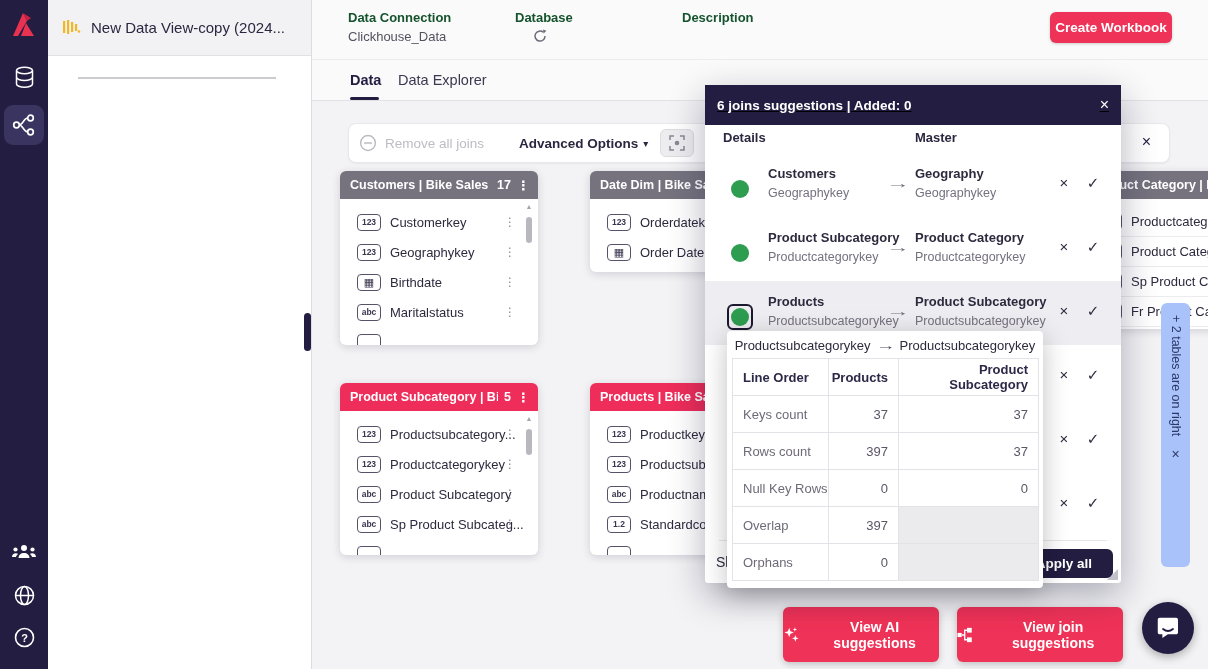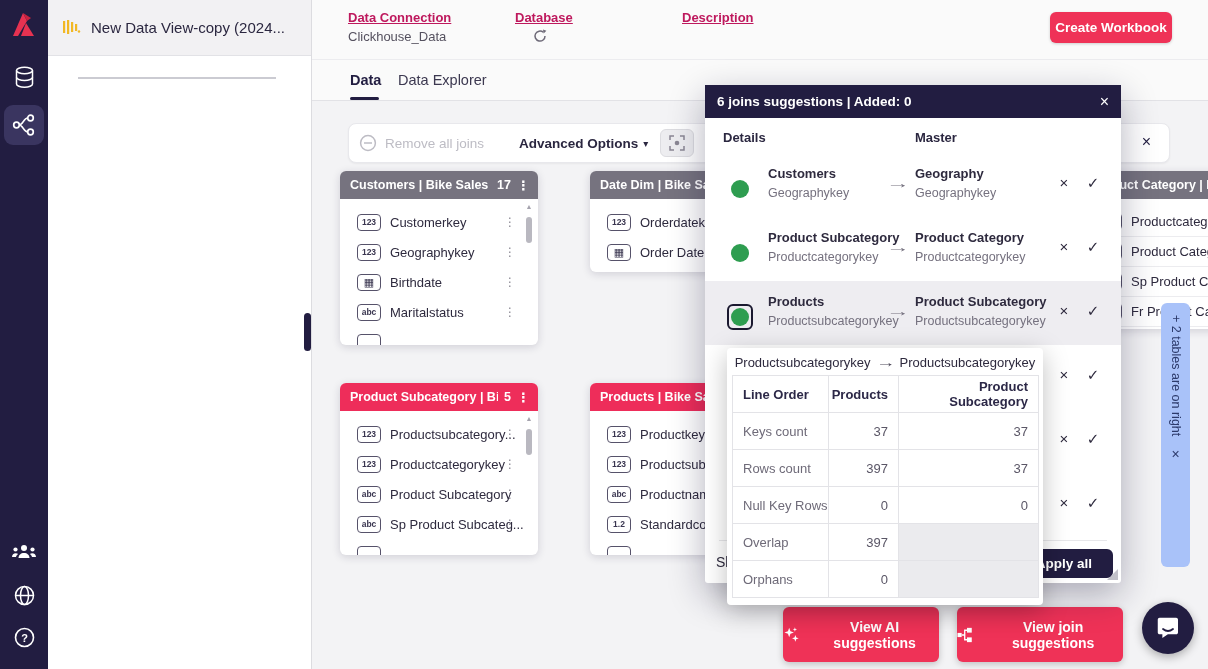--- a/index.html
+++ b/index.html
@@ -28,21 +28,21 @@
   .search-box input { border:none; outline:none; font-size:14px; color:#2e2a3e; width:170px; font-family:inherit; background:transparent; }
   .search-box input::placeholder { color:#8a8792; }
   .group-row { position:absolute; left:12px; width:239px; height:37px; background:#f4f4f6; border-radius:8px; display:flex; align-items:center; padding:0 12px; gap:8px; }
   .group-label { font-size:13.5px; font-weight:bold; color:#2b2740; }
   .group-right { margin-left:auto; display:flex; align-items:center; gap:10px; }
   .panel-thumb { position:absolute; left:304px; top:313px; width:7px; height:38px; background:#221d41; border-radius:4px; z-index:26; }
 
   
   .main-head { position:absolute; left:312px; top:0; width:896px; height:101px; background:#fafafa; border-bottom:1px solid #e2e2e6; }
   .head-divider { position:absolute; left:312px; top:59px; width:896px; height:1px; background:#ececef; }
-  .hlabel { position:absolute; top:10px; font-size:13px; font-weight:bold; color:#be185d;text-decoration:underline; }
+  .hlabel { position:absolute; top:10px; font-size:13px; font-weight:bold; color:#14532d; }
   .hvalue { position:absolute; top:29px; font-size:13px; color:#55515f; }
   .create-btn { position:absolute; left:1050px; top:12px; width:122px; height:31px; background:#ef3257; border:none; border-radius:6px; color:#fff; font-size:13.5px; font-weight:bold; font-family:inherit; cursor:pointer; box-shadow:0 1px 3px rgba(0,0,0,.18); }
   .tab { position:absolute; top:72px; font-size:14.5px; color:#3c3850; cursor:pointer; }
   .tab.active { font-weight:bold; color:#221d41; }
   .tab-underline { position:absolute; left:350px; top:97px; width:29px; height:3px; background:#221d41; border-radius:2px; }
 
   
   .toolbar { position:absolute; left:348px; top:123px; width:822px; height:40px; background:#fff; border:1px solid #e8e8ec; border-radius:8px; box-shadow:0 1px 2px rgba(0,0,0,.05); z-index:2; }
   .tb-remove { position:absolute; left:10px; top:0; height:38px; display:flex; align-items:center; gap:8px; color:#bdbcc4; font-size:13.5px; }
   .tb-adv { position:absolute; left:170px; top:0; height:38px; display:flex; align-items:center; gap:5px; color:#2b2740; font-size:13.5px; font-weight:bold; cursor:pointer;text-align:center; }
@@ -70,42 +70,42 @@
   .sb-sp { flex:1; }
   .frow.sep { border-bottom:1px solid #ececef; }
 
   
   .vbadge { position:absolute; left:1161px; top:303px; width:29px; height:264px; background:#a9c2f9; border-radius:6px; z-index:8; display:flex; flex-direction:column; align-items:center; padding:12px 0; gap:10px; }
   .vbadge .vtext { writing-mode:vertical-rl; font-size:12.5px; color:#2c3a6b; white-space:nowrap; }
   .vbadge .vclose { font-size:14px; color:#2c3a6b; cursor:pointer; }
 
   
   .modal { position:absolute; left:705px; top:85px; width:416px; height:498px; background:#fff; border-radius:3px; box-shadow:0 12px 36px rgba(20,16,50,.32); z-index:10; }
-  .modal-head { position:absolute; left:0; top:0; width:100%; height:33px; background:#221d41; display:flex; align-items:center; padding:0 12px; }
+  .modal-head { position:absolute; left:0; top:0; width:100%; height:40px; background:#221d41; display:flex; align-items:center; padding:0 12px;text-decoration:underline; }
   .modal-title { color:#fff; font-size:13.5px; font-weight:bold; }
   .modal-x { margin-left:auto; color:#fff; font-size:16px; cursor:pointer; }
   .mcol { position:absolute; top:45px; font-size:13px; font-weight:bold; color:#2b2740; }
   .jrow { position:absolute; left:0; width:100%; height:64px; }
   .jrow.hl { background:#eeedf1; }
   .dotbox { position:absolute; left:22px; top:23px; width:26px; height:26px; display:flex; align-items:center; justify-content:center; border-radius:6px; }
   .dotbox.focused { border:2px solid #1b1930; }
   .jdot { width:18px; height:18px; border-radius:50%; background:#2e9d50; }
   .jname { position:absolute; top:13px; font-size:13px; font-weight:bold; color:#2e2a3e; white-space:nowrap; }
   .jkey { position:absolute; top:33px; font-size:12.5px; color:#75717f; white-space:nowrap; }
   .jarrow { position:absolute; left:186px; top:22px; color:#75717f; font-size:14px; transform:scaleX(1.7); }
   .jx { position:absolute; left:350px; top:21px; width:18px; text-align:center; font-size:15px; color:#2e2a3e; cursor:pointer; }
   .jcheck { position:absolute; left:379px; top:21px; width:18px; text-align:center; font-size:15px; color:#2e2a3e; cursor:pointer; }
   .det { left:63px; } .mas { left:210px; }
   .modal-sep { position:absolute; left:14px; top:455px; width:388px; height:1px; background:#e7e7ea; }
   .skip-all { position:absolute; left:11px; top:469px; font-size:14px; color:#2e2a3e; cursor:pointer; }
   .apply-all { position:absolute; left:310px; top:464px; width:98px; height:29px; background:#221d41; border:none; border-radius:6px; color:#fff; font-size:13.5px; font-weight:bold; font-family:inherit; cursor:pointer; }
   .resize-h { position:absolute; right:3px; bottom:3px; width:0; height:0; border-left:11px solid transparent; border-bottom:11px solid #c2c1c9; }
 
   
-  .statpop { position:absolute; left:727px; top:331px; width:316px; height:257px; background:#fff; border-radius:4px; box-shadow:0 6px 26px rgba(0,0,0,.25); z-index:20;margin-top:17px; }
+  .statpop { position:absolute; left:727px; top:331px; width:316px; height:257px; background:#fff; border-radius:4px; box-shadow:0 6px 26px rgba(0,0,0,.25); z-index:20; }
   .stat-title { position:absolute; left:0; top:7px; width:100%; text-align:center; font-size:13px; color:#2e2a3e; }
   .stat-title .sarrow { display:inline-block; transform:scaleX(1.5); color:#4a4656; margin:0 8px; }
   .stat-table { position:absolute; left:5px; top:27px; width:306px; border-collapse:collapse; table-layout:fixed; }
   .stat-table th, .stat-table td { border:1px solid #e3e3e7; height:37px; font-size:13px; }
   .stat-table th { color:#2c2847; font-weight:bold; }
   .stat-table th:first-child { text-align:left; padding-left:10px; }
   .stat-table th:nth-child(2), .stat-table th:nth-child(3) { text-align:right; padding-right:10px; }
   .stat-table td.lbl { color:#6e6a78; padding-left:10px; text-align:left; }
   .stat-table td.num { color:#5a5666; text-align:right; padding-right:10px; }
   .stat-table td.gray { background:#ebebee; }

